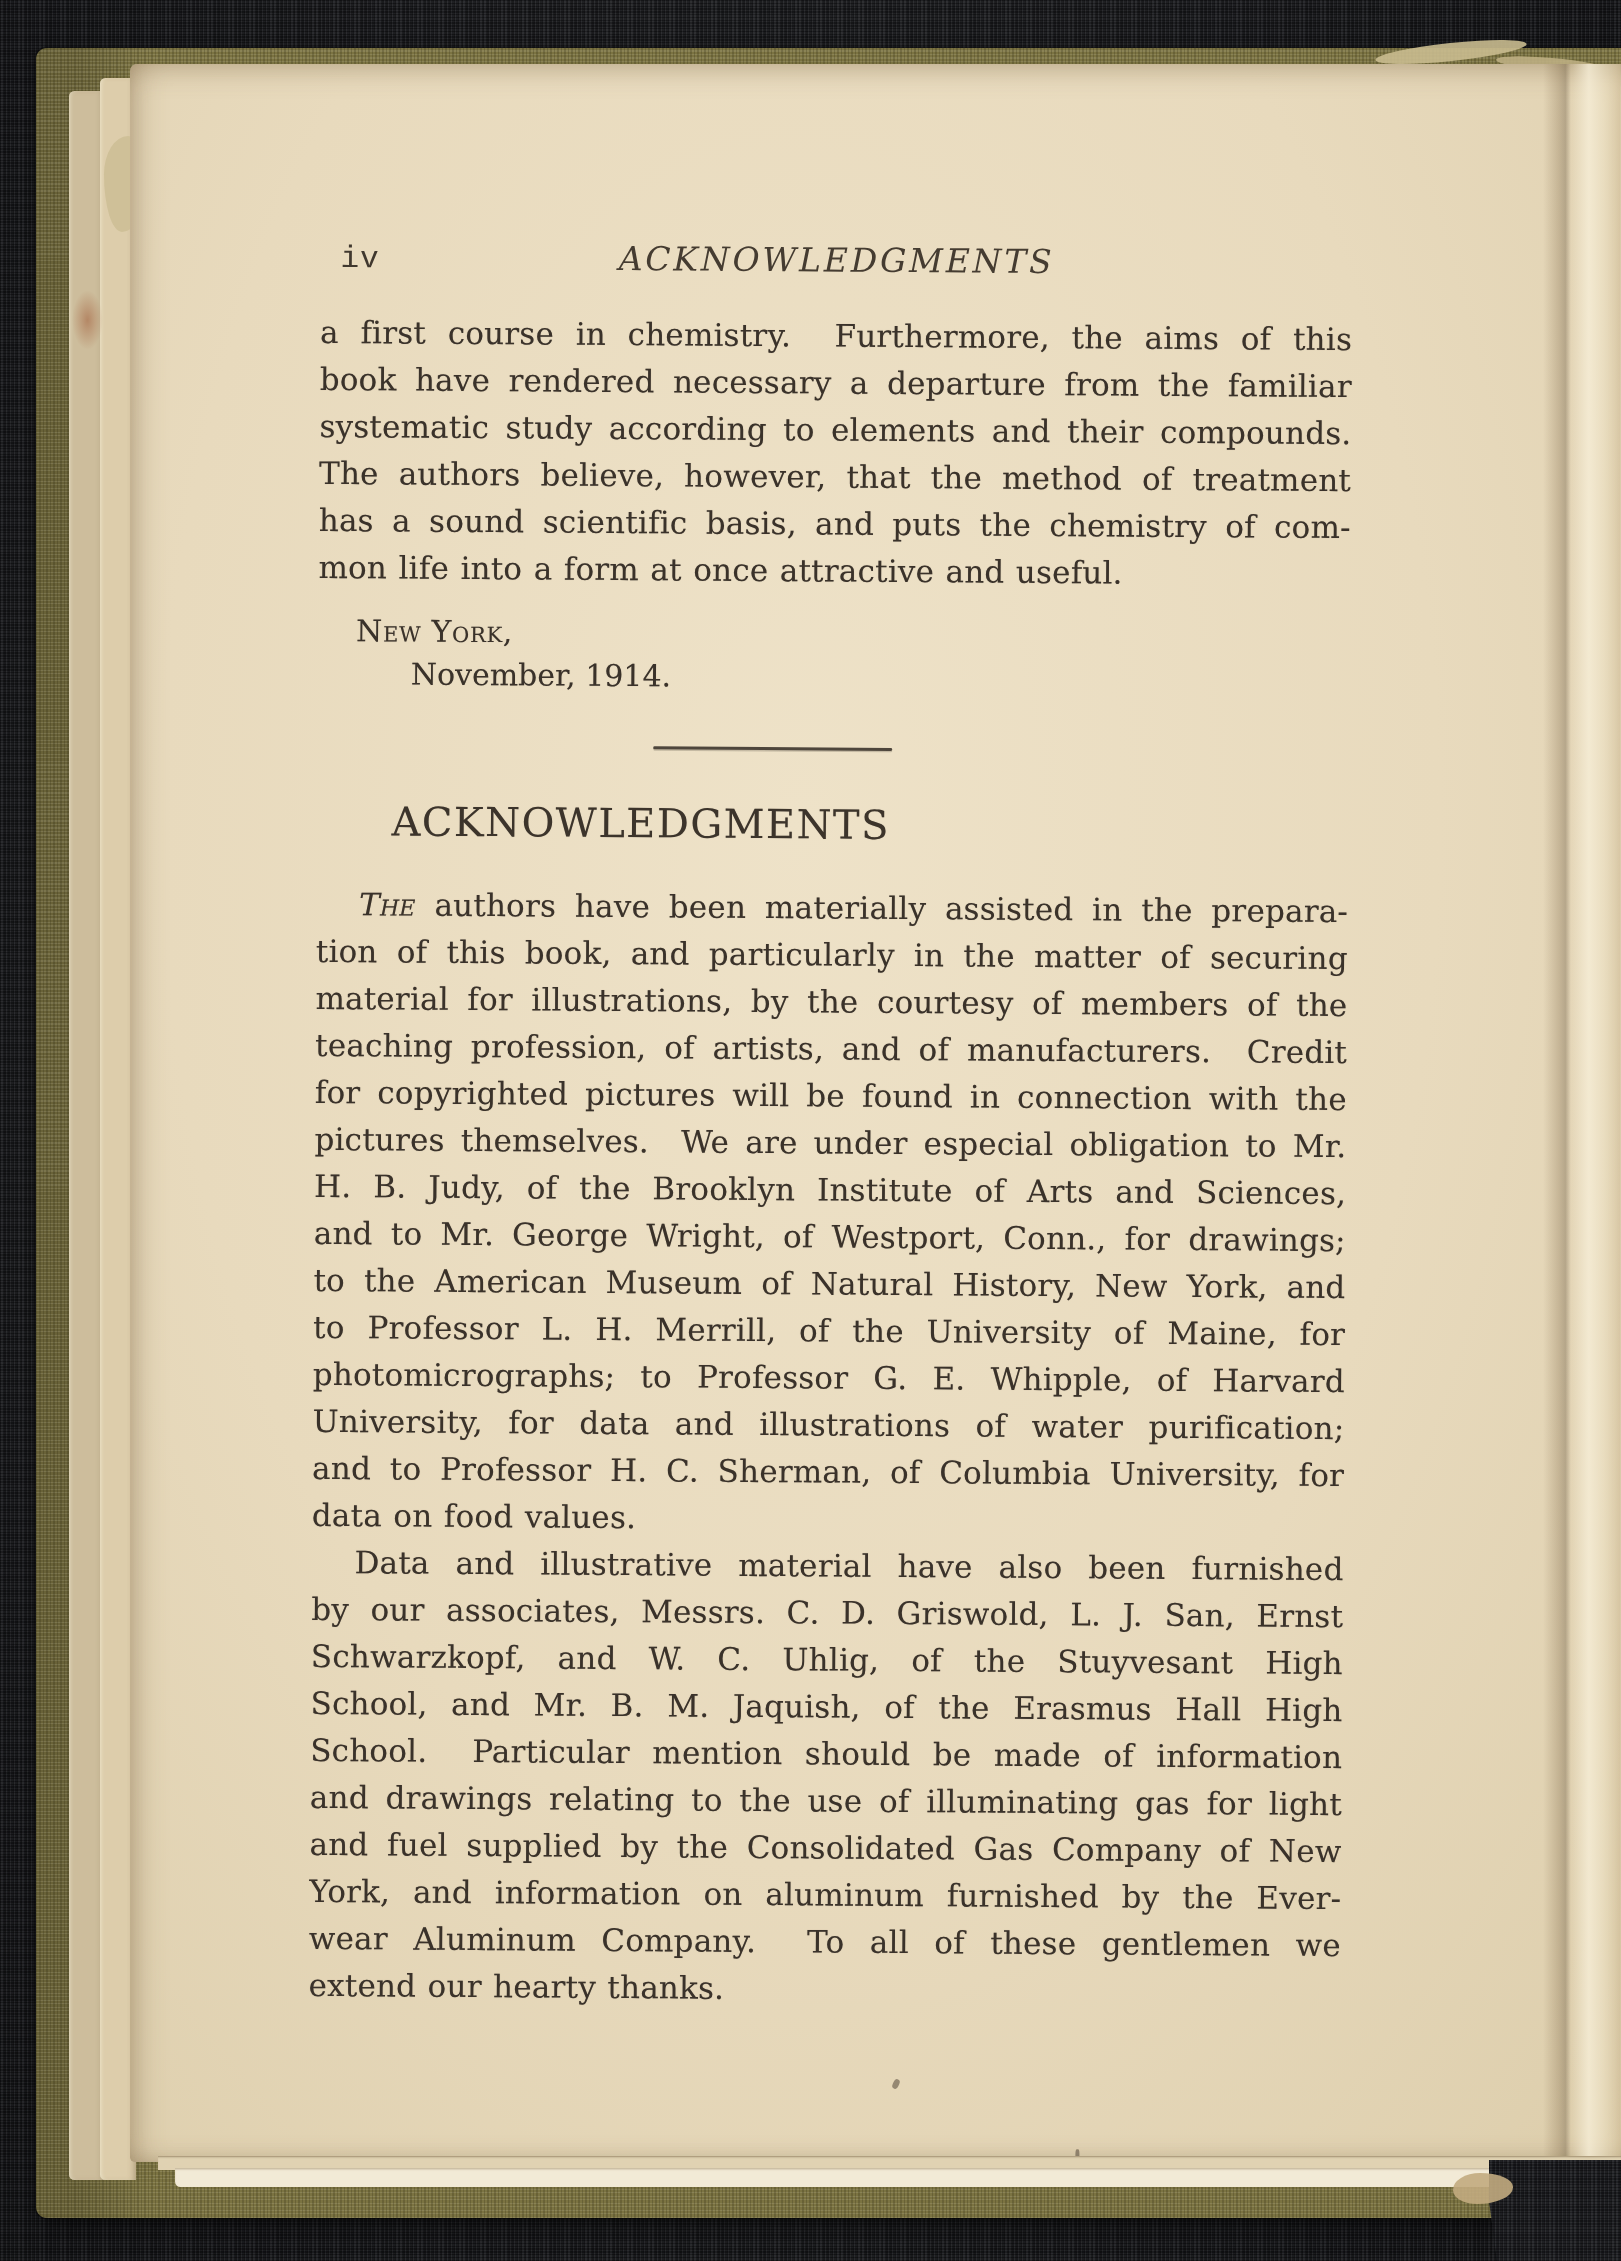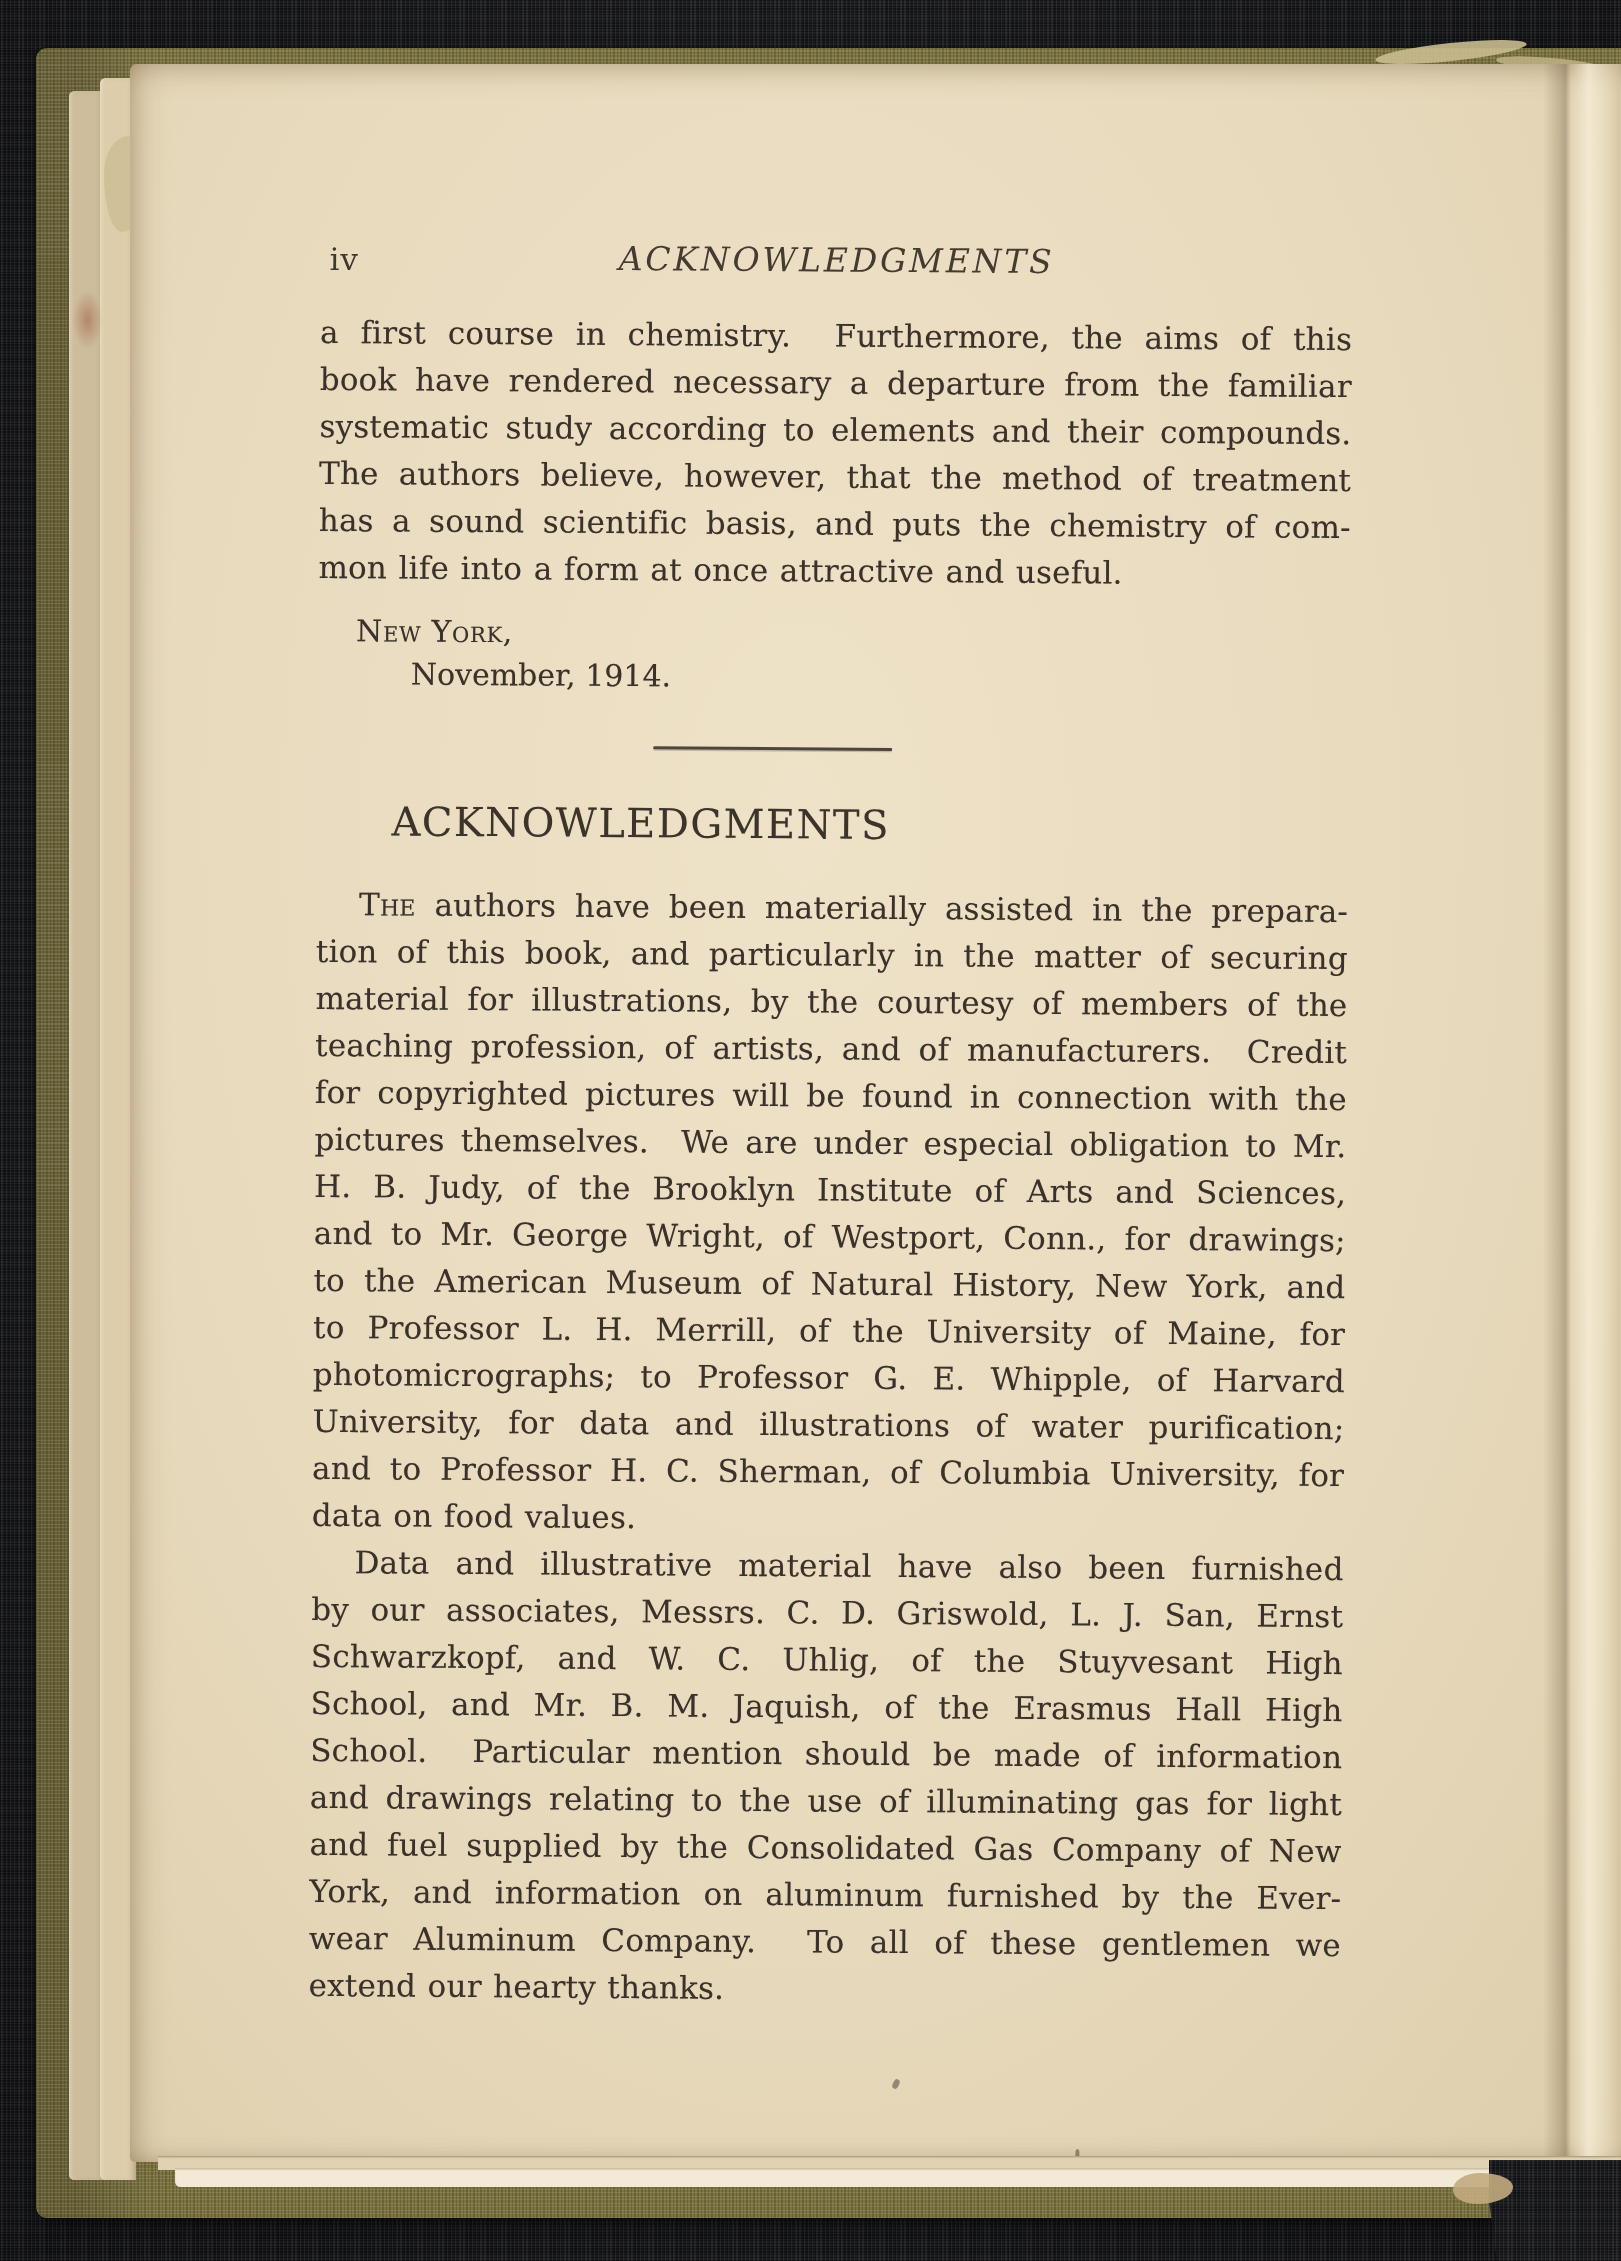--- a/index.html
+++ b/index.html
@@ -82,40 +82,41 @@
   .speck2{left:960px;top:2082px;width:3.5px;height:11.8px;}
   
   .text-layer{
     position:absolute;left:0;top:0;width:1491px;height:2098px;
     transform:rotate(.4deg);transform-origin:485px 0;
     color:#3a322a;
   }
   .column{position:absolute;left:192px;width:1032px;}
   .runhead-row{top:175px;height:42px;}
   .folio{
-    position:absolute;left:9px;top:4.2px;font-size:31px;letter-spacing:0.7px;
+    position:absolute;left:20px;top:4.2px;font-size:31px;letter-spacing:0.7px;
     color:#40382e;
+    font-family:Liberation Mono, monospace;
   }
   .running-header{
     display:block;text-align:center;font-style:italic;font-size:33px;
     letter-spacing:2.8px;color:#453c31;
   }
   .para{position:absolute;}
   .p-preface{top:247px;}
   .p-ack{top:819px;}
   .jline{
     width:1032px;height:47px;line-height:47px;font-size:31px;
     letter-spacing:0.2px;word-spacing:1.4px;
     text-align:justify;text-align-last:justify;
     white-space:nowrap;
     text-shadow:0 0 0.7px rgba(58,50,42,.35);
   }
   .jline.last{text-align-last:left;}
   .jline.indent{text-indent:43px;}
-  .sc{font-variant:small-caps;}
+  .sc{font-variant:small-caps;font-style:italic;}
   .dateline-place{
     position:absolute;left:230px;top:551px;font-size:30px;
     font-variant:small-caps;letter-spacing:0.7px;
     text-shadow:0 0 0.7px rgba(58,50,42,.35);
   }
   .dateline-date{
     position:absolute;left:285px;top:594px;font-size:30px;
     text-shadow:0 0 0.7px rgba(58,50,42,.35);
   }
   .divider-rule{

